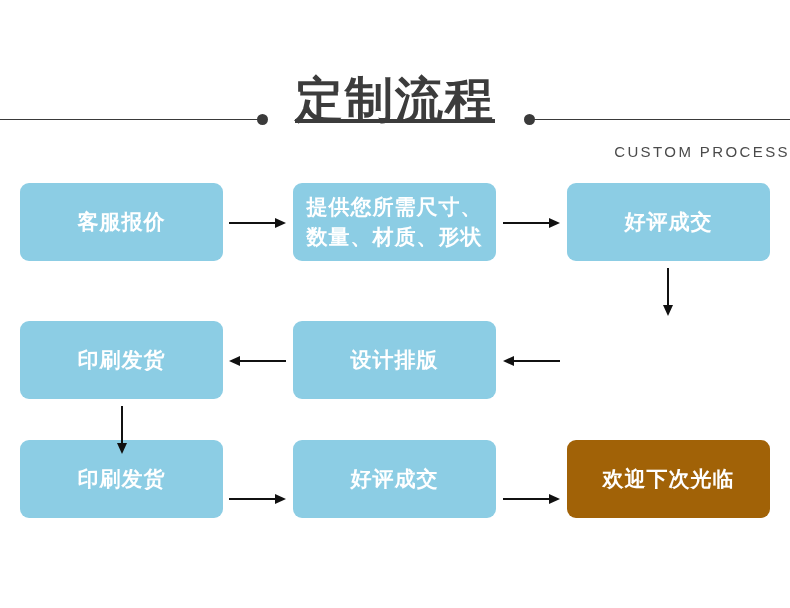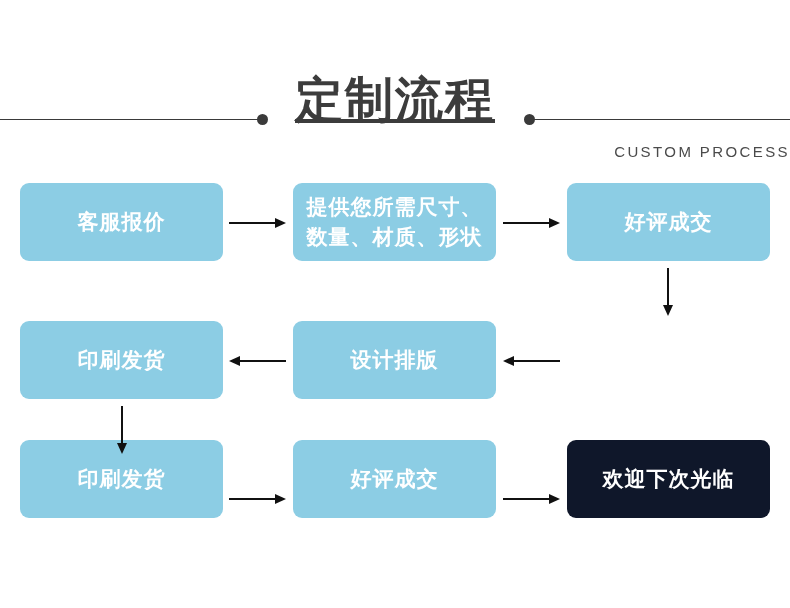--- a/index.html
+++ b/index.html
@@ -85,21 +85,21 @@
     text-align: center;
     color: #ffffff;
     font-size: 21px;
     font-weight: bold;
     line-height: 30px;
     letter-spacing: 1px;
     width: 203px;
     height: 78px;
   }
   .node.blue   { background: #8ccde4; }
-  .node.orange { background: #0f172a; }
+  .node.orange { background: #a16207; }
   .node .lines { padding: 0 6px; }
   .node .lines .l2 { display: block; }
 
   .col1 { left: 20px;  }
   .col2 { left: 293px; }
   .col3 { left: 567px; }
   .row1 { top: 183px; }
   .row2 { top: 321px; }
   .row3 { top: 440px; }
 

